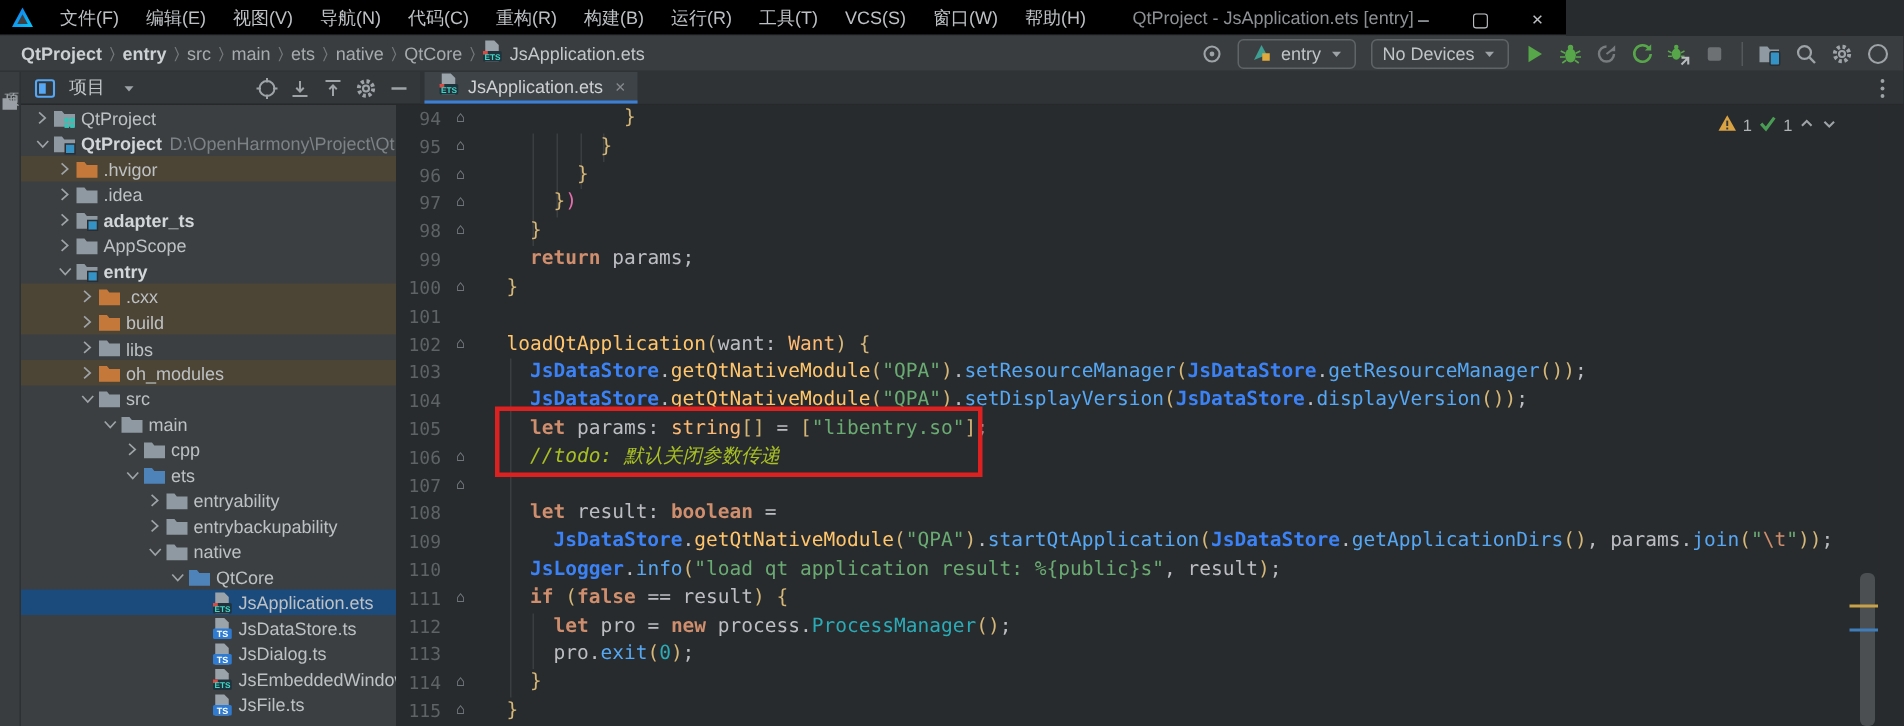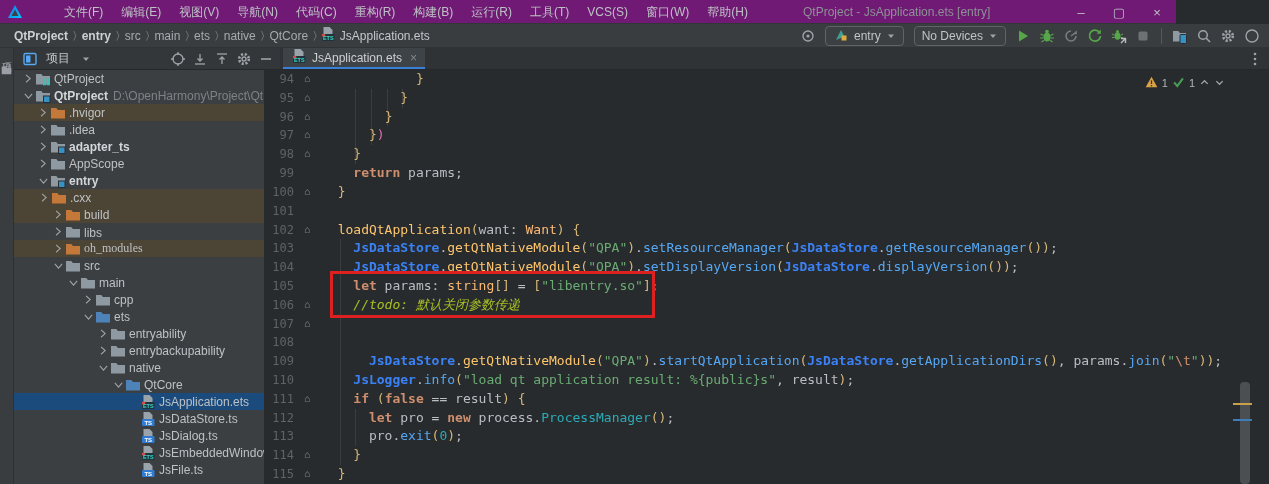--- a/index.html
+++ b/index.html
@@ -1,22 +1,22 @@
 <!DOCTYPE html>
 <html><head>
 <meta charset="utf-8">
 <style>
   * { margin:0; padding:0; box-sizing:border-box; }
   html,body { width:1269px; height:484px; overflow:hidden; background:#282b2d;
     font-family:"Liberation Sans", sans-serif; }
   #app { position:relative; width:1269px; height:484px; }
 
   
-  #titlebar { position:absolute; left:0; top:0; width:1176px; height:24px;
-    background:#701a75; display:flex; align-items:center; border-bottom:1px solid #333638;gap:24px;}
+  #titlebar { position:absolute; left:0; top:0; width:1044px; height:24px;
+    background:#000000; display:flex; align-items:center; border-bottom:1px solid #333638;}
   .logo { width:16px; height:16px; margin:0 8px 0 7px; flex:0 0 auto; }
   .menu-item { padding:0 9px; font-size:12px; color:#bdc1c4; line-height:24px; cursor:default;}
   #win-title { margin-left:22px; font-size:12px; color:#8d9194; }
   #win-controls { position:absolute; right:0; top:0; height:24px; display:flex; }
   .win-btn { width:38px; height:24px; display:flex; align-items:center; justify-content:center;
     color:#bdc1c4; font-size:13px; }
 
   
   #toolbar { position:absolute; left:0; top:24px; width:1269px; height:24px;
     background:#393d40; display:flex; align-items:center; border-bottom:1px solid #303335;}
@@ -391,21 +391,21 @@
           </svg>
         </span>
         <span class="ticon">
           <svg width="16" height="16" viewBox="0 0 16 16">
             <path d="M1 3h5.3l1.6 2H15v8.5H1z" fill="#8f99a1"></path>
             <rect x="8.5" y="8" width="6.5" height="6.5" fill="#3592c4" stroke="#2b2d30"></rect>
           </svg>
         </span>
         <span class="tlabel">entry</span>
       </div>
-      <div class="trow excluded" style="padding-left: 24px; text-align: center;">
+      <div class="trow excluded" style="padding-left: 38px; text-align: center;">
         <span class="chev">
           <svg width="16" height="16" viewBox="0 0 16 16">
             <path d="M5 3l5 4.5-5 4.5" fill="none" stroke="#9da3a7" stroke-width="1.4"></path>
           </svg>
         </span>
         <span class="ticon">
           <svg width="16" height="16" viewBox="0 0 16 16">
             <path d="M1 3h5.3l1.6 2H15v8.5H1z" fill="#c4793b"></path>
           </svg>
         </span>
@@ -430,21 +430,21 @@
             <path d="M5 3l5 4.5-5 4.5" fill="none" stroke="#9da3a7" stroke-width="1.4"></path>
           </svg>
         </span>
         <span class="ticon">
           <svg width="16" height="16" viewBox="0 0 16 16">
             <path d="M1 3h5.3l1.6 2H15v8.5H1z" fill="#8f99a1"></path>
           </svg>
         </span>
         <span class="tlabel">libs</span>
       </div>
-      <div class="trow excluded" style="padding-left: 38px; font-family: Liberation Serif, serif;">
+      <div class="trow excluded" style="padding-left: 38px;">
         <span class="chev">
           <svg width="16" height="16" viewBox="0 0 16 16">
             <path d="M5 3l5 4.5-5 4.5" fill="none" stroke="#9da3a7" stroke-width="1.4"></path>
           </svg>
         </span>
         <span class="ticon">
           <svg width="16" height="16" viewBox="0 0 16 16">
             <path d="M1 3h5.3l1.6 2H15v8.5H1z" fill="#c4793b"></path>
           </svg>
         </span>
@@ -630,21 +630,21 @@
         <div class="cline"><span class="lnum">98</span><span class="lfold">⌂</span><span class="lcode"><span class="tk-pl">    </span><span class="tk-br">}</span></span></div>
         <div class="cline"><span class="lnum">99</span><span class="lcode"><span class="tk-pl">    </span><span class="tk-kw">return</span><span class="tk-pl"> params;</span></span></div>
         <div class="cline"><span class="lnum">100</span><span class="lfold">⌂</span><span class="lcode"><span class="tk-pl">  </span><span class="tk-br">}</span></span></div>
         <div class="cline"><span class="lnum">101</span><span class="lcode"></span></div>
         <div class="cline"><span class="lnum">102</span><span class="lfold">⌂</span><span class="lcode"><span class="tk-pl">  </span><span class="tk-fn">loadQtApplication</span><span class="tk-br">(</span><span class="tk-pl">want: </span><span class="tk-type">Want</span><span class="tk-br">)</span><span class="tk-pl"> </span><span class="tk-br">{</span></span></div>
         <div class="cline"><span class="lnum">103</span><span class="lcode"><span class="tk-pl">    </span><span class="tk-cls">JsDataStore</span><span class="tk-pl">.</span><span class="tk-fn">getQtNativeModule</span><span class="tk-br">(</span><span class="tk-str">"QPA"</span><span class="tk-br">)</span><span class="tk-pl">.</span><span class="tk-call">setResourceManager</span><span class="tk-br">(</span><span class="tk-cls">JsDataStore</span><span class="tk-pl">.</span><span class="tk-call">getResourceManager</span><span class="tk-br">())</span><span class="tk-pl">;</span></span></div>
         <div class="cline"><span class="lnum">104</span><span class="lcode"><span class="tk-pl">    </span><span class="tk-cls">JsDataStore</span><span class="tk-pl">.</span><span class="tk-fn">getQtNativeModule</span><span class="tk-br">(</span><span class="tk-str">"QPA"</span><span class="tk-br">)</span><span class="tk-pl">.</span><span class="tk-call">setDisplayVersion</span><span class="tk-br">(</span><span class="tk-cls">JsDataStore</span><span class="tk-pl">.</span><span class="tk-call">displayVersion</span><span class="tk-br">())</span><span class="tk-pl">;</span></span></div>
         <div class="cline"><span class="lnum">105</span><span class="lcode"><span class="tk-pl">    </span><span class="tk-kw">let</span><span class="tk-pl"> params: </span><span class="tk-type">string</span><span class="tk-br">[]</span><span class="tk-pl"> = </span><span class="tk-br">[</span><span class="tk-str">"libentry.so"</span><span class="tk-br">]</span><span class="tk-pl">;</span></span></div>
         <div class="cline"><span class="lnum">106</span><span class="lfold">⌂</span><span class="lcode"><span class="tk-pl">    </span><span class="tk-todo">//todo: 默认关闭参数传递</span></span></div>
         <div class="cline"><span class="lnum">107</span><span class="lfold">⌂</span></div>
-        <div class="cline"><span class="lnum">108</span></div>
+        <div class="cline"><span class="lnum">108</span><span class="lcode"><span class="tk-pl">    </span><span class="tk-kw">let</span><span class="tk-pl"> result: </span><span class="tk-kw">boolean</span><span class="tk-pl"> =</span></span></div>
         <div class="cline"><span class="lnum">109</span><span class="lcode"><span class="tk-pl">      </span><span class="tk-cls">JsDataStore</span><span class="tk-pl">.</span><span class="tk-fn">getQtNativeModule</span><span class="tk-br">(</span><span class="tk-str">"QPA"</span><span class="tk-br">)</span><span class="tk-pl">.</span><span class="tk-call">startQtApplication</span><span class="tk-br">(</span><span class="tk-cls">JsDataStore</span><span class="tk-pl">.</span><span class="tk-call">getApplicationDirs</span><span class="tk-br">()</span><span class="tk-pl">, params.</span><span class="tk-call">join</span><span class="tk-br">(</span><span class="tk-str">"</span><span class="tk-esc">\t</span><span class="tk-str">"</span><span class="tk-br">))</span><span class="tk-pl">;</span></span></div>
         <div class="cline"><span class="lnum">110</span><span class="lcode"><span class="tk-pl">    </span><span class="tk-cls">JsLogger</span><span class="tk-pl">.</span><span class="tk-call">info</span><span class="tk-br">(</span><span class="tk-str">"load qt application result: %{public}s"</span><span class="tk-pl">, result</span><span class="tk-br">)</span><span class="tk-pl">;</span></span></div>
         <div class="cline"><span class="lnum">111</span><span class="lfold">⌂</span><span class="lcode"><span class="tk-pl">    </span><span class="tk-kw">if</span><span class="tk-pl"> </span><span class="tk-br">(</span><span class="tk-kw">false</span><span class="tk-pl"> == result</span><span class="tk-br">)</span><span class="tk-pl"> </span><span class="tk-br">{</span></span></div>
         <div class="cline"><span class="lnum">112</span><span class="lcode"><span class="tk-pl">      </span><span class="tk-kw">let</span><span class="tk-pl"> pro = </span><span class="tk-kw">new</span><span class="tk-pl"> process.</span><span class="tk-teal">ProcessManager</span><span class="tk-br">()</span><span class="tk-pl">;</span></span></div>
         <div class="cline"><span class="lnum">113</span><span class="lcode"><span class="tk-pl">      pro.</span><span class="tk-call">exit</span><span class="tk-br">(</span><span class="tk-num">0</span><span class="tk-br">)</span><span class="tk-pl">;</span></span></div>
         <div class="cline"><span class="lnum">114</span><span class="lfold">⌂</span><span class="lcode"><span class="tk-pl">    </span><span class="tk-br">}</span></span></div>
         <div class="cline"><span class="lnum">115</span><span class="lfold">⌂</span><span class="lcode"><span class="tk-pl">  </span><span class="tk-br">}</span></span></div>
       </div>
     <div id="red-box" style="left: 66px; top: 200.998px; width: 325px; height: 46.636px;"></div>
     <div id="inspections">

